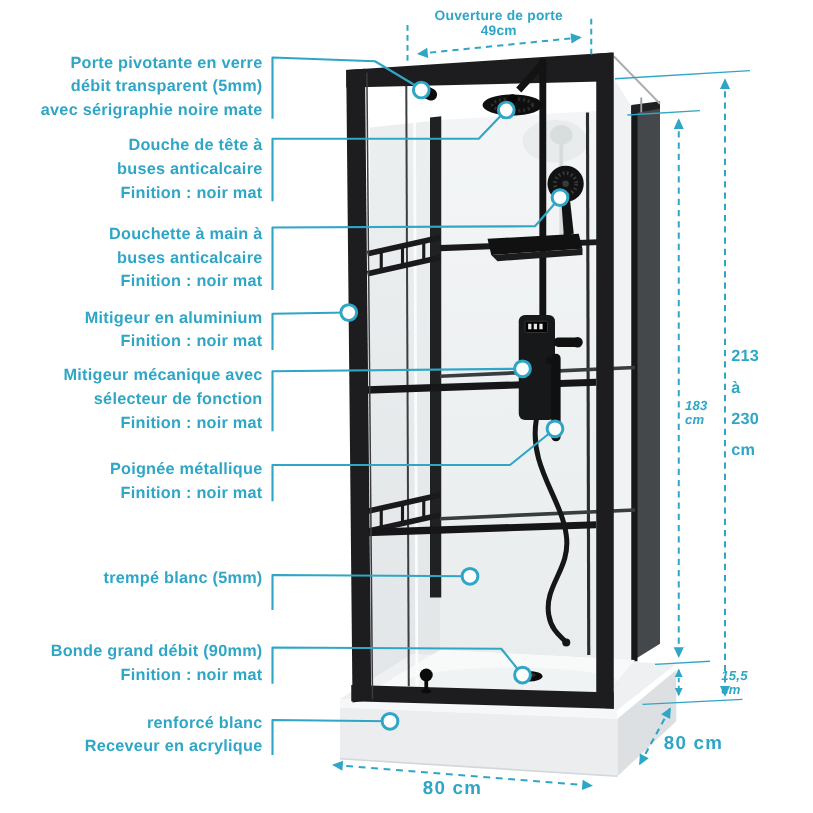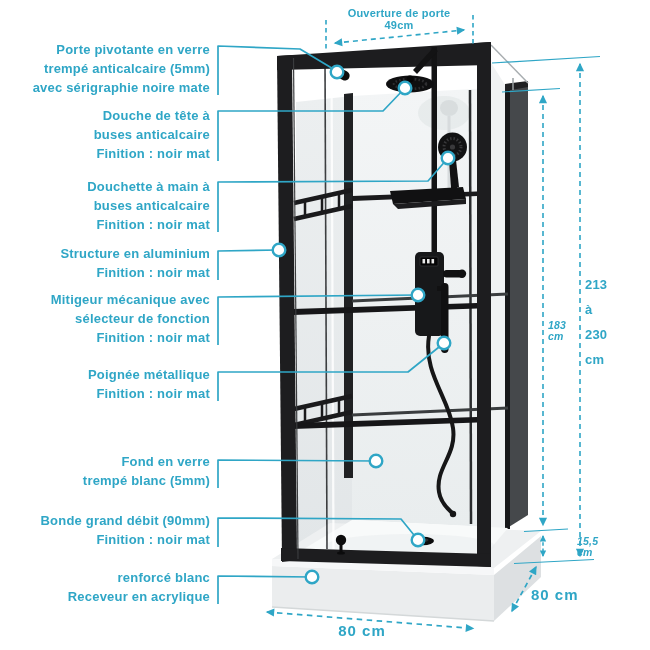--- a/index.html
+++ b/index.html
@@ -184,48 +184,47 @@
     <circle cx="418" cy="295" r="6.3"></circle>
     <circle cx="444" cy="343" r="6.3"></circle>
     <circle cx="376" cy="461" r="6.3"></circle>
     <circle cx="418" cy="540" r="6.3"></circle>
     <circle cx="312" cy="577" r="6.3"></circle>
   </g>
 </svg>
 
 <div class="txt callout" style="top:40px">
   <span class="c-line">Porte pivotante en verre</span>
-  <span class="c-line">trempé anticalcaire (5mm)</span>
+  <span class="c-line">débit transparent (5mm)</span>
   <span class="c-line">avec sérigraphie noire mate</span>
 </div>
 <div class="txt callout" style="top:106px">
   <span class="c-line">Douche de tête à</span>
   <span class="c-line">buses anticalcaire</span>
   <span class="c-line">Finition : noir mat</span>
 </div>
 <div class="txt callout" style="top:177px">
   <span class="c-line">Douchette à main à</span>
   <span class="c-line">buses anticalcaire</span>
   <span class="c-line">Finition : noir mat</span>
 </div>
 <div class="txt callout" style="top:244px">
-  <span class="c-line">Structure en aluminium</span>
+  <span class="c-line">Mitigeur en aluminium</span>
   <span class="c-line">Finition : noir mat</span>
 </div>
 <div class="txt callout" style="top:290px">
   <span class="c-line">Mitigeur mécanique avec</span>
   <span class="c-line">sélecteur de fonction</span>
   <span class="c-line">Finition : noir mat</span>
 </div>
 <div class="txt callout" style="top:365px">
   <span class="c-line">Poignée métallique</span>
   <span class="c-line">Finition : noir mat</span>
 </div>
 <div class="txt callout" style="top:452px">
-  <span class="c-line">Fond en verre</span>
   <span class="c-line">trempé blanc (5mm)</span>
 </div>
 <div class="txt callout" style="top:511px">
   <span class="c-line">Bonde grand débit (90mm)</span>
   <span class="c-line">Finition : noir mat</span>
 </div>
 <div class="txt callout" style="top:568px">
   <span class="c-line">renforcé blanc</span>
   <span class="c-line">Receveur en acrylique</span>
 </div>

